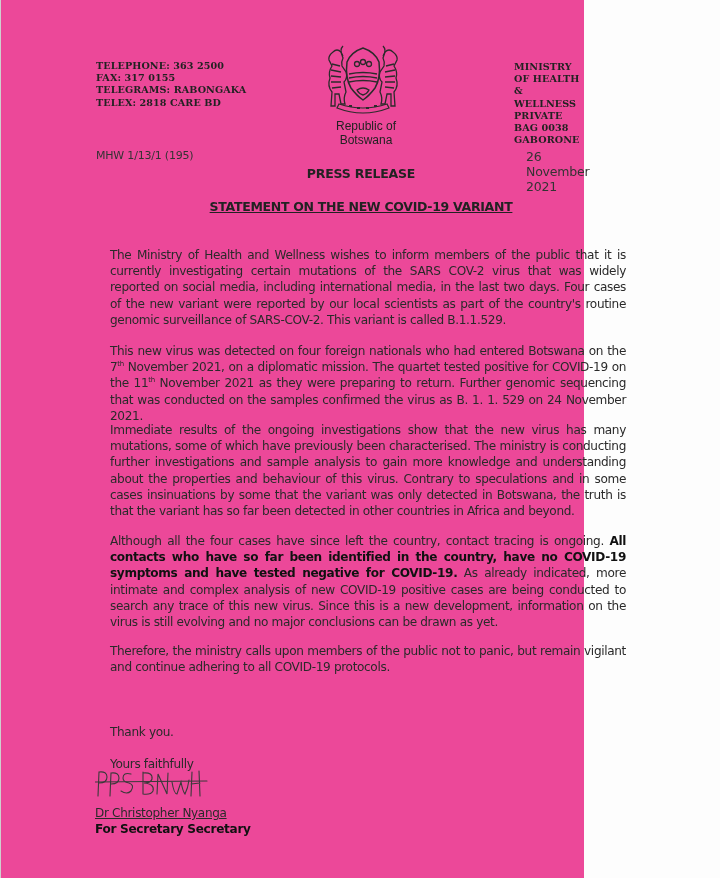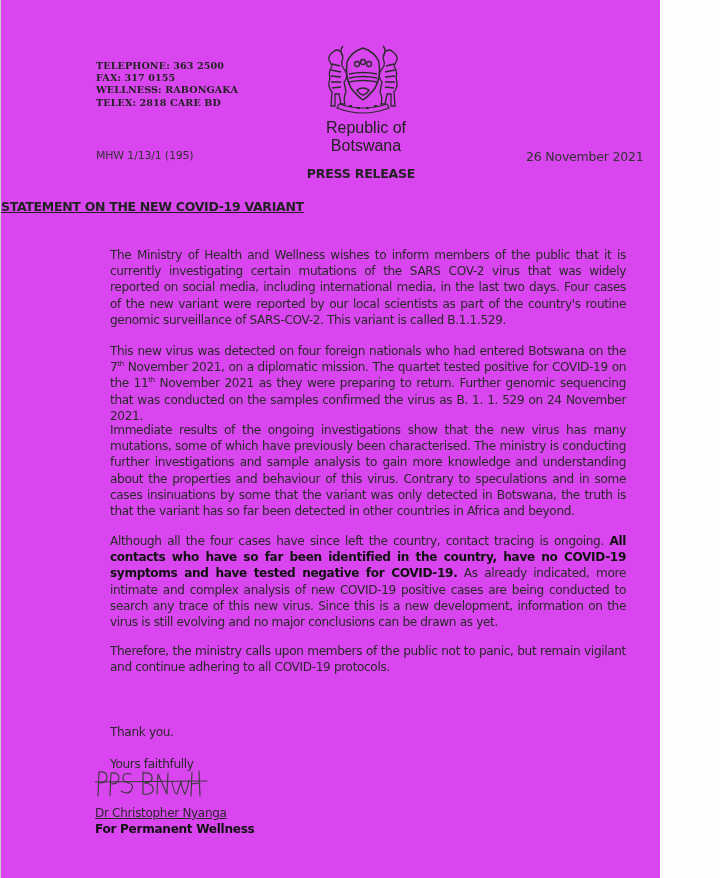--- a/index.html
+++ b/index.html
@@ -1,26 +1,26 @@
 <!DOCTYPE html>
 <html><head>
   <meta charset="utf-8">
   <style>
     html, body { margin: 0; padding: 0; background: #fdfdfd; }
     body { width: 720px; height: 878px; position: relative; overflow: hidden; color: #1e1e1e; }
-    .page { position: absolute; left: 0; top: 0; width: 660px; height: 878px; background: #d946ef; border-left: 1px solid #cfcfcf; box-sizing: border-box; }
+    .page { position: absolute; left: 0; top: 0; width: 584px; height: 878px; background: #ec4899; border-left: 1px solid #cfcfcf; box-sizing: border-box; }
     .serif-bold { font-family: "DejaVu Serif", serif; font-weight: bold; font-size: 9.6px; line-height: 12.2px; letter-spacing: 0.1px; color: #222; }
     .contact-left { position: absolute; left: 95px; top: 60px; }
     .contact-right { position: absolute; left: 513px; top: 61px; }
     .crest { position: absolute; left: 318px; top: 44px; width: 88px; height: 72px; }
-    .republic { position: absolute; left: 315px; top: 119px; width: 100px; text-align: center; font-family: "Liberation Sans", sans-serif; font-size: 16px; color: #222; }
+    .republic { position: absolute; left: 315px; top: 119px; width: 100px; text-align: center; font-family: "Liberation Sans", sans-serif; font-size: 12px; color: #222; }
     .ref { position: absolute; left: 95px; top: 149px; font-size: 11px; color: #333; font-family: "DejaVu Sans", sans-serif; letter-spacing: -0.2px; }
     .date { position: absolute; left: 525px; top: 149px; font-size: 12.5px; color: #333; font-family: "DejaVu Sans", sans-serif; letter-spacing: -0.2px; }
     .press { position: absolute; left: 0; width: 720px; top: 166px; text-align: center; font-family: "DejaVu Sans", sans-serif; font-weight: bold; font-size: 12.5px; color: #222; letter-spacing: -0.2px; }
-    .statement { position: absolute; left: 0; width: 720px; top: 199px; text-align: left; font-family: "DejaVu Sans", sans-serif; font-weight: bold; font-size: 12.5px; color: #222; text-decoration: underline; letter-spacing: -0.3px; }
+    .statement { position: absolute; left: 0; width: 720px; top: 199px; text-align: center; font-family: "DejaVu Sans", sans-serif; font-weight: bold; font-size: 12.5px; color: #222; text-decoration: underline; letter-spacing: -0.3px; }
     .body { position: absolute; left: 93px; width: 548px; font-family: "DejaVu Sans", sans-serif; font-size: 12.1px; line-height: 16.2px; color: #2a2a2a; text-align: justify; letter-spacing: -0.35px; }
     .body p { margin: 16px; }
     .p1 { top: 231px; }
     .p2 { top: 327px; }
     .p3 { top: 406px; }
     .p4 { top: 517px; }
     .p5 { top: 627px; }
     .p6 { top: 676px; }
     .p7 { top: 708px; }
     .p8 { top: 740px; }
@@ -31,21 +31,21 @@
     .signer-title { position: absolute; left: 94px; top: 822px; font-family: "DejaVu Sans", sans-serif; font-weight: bold; font-size: 12.1px; color: #111; letter-spacing: -0.3px; }
   </style>
 </head>
 <body>
 
 <div class="page">
 
   <div class="contact-left serif-bold">
     <div>TELEPHONE: 363 2500</div>
     <div>FAX: 317 0155</div>
-    <div>WELLNESS: RABONGAKA</div>
+    <div>TELEGRAMS: RABONGAKA</div>
     <div>TELEX: 2818 CARE BD</div>
   </div>
 
   <svg class="crest" viewBox="0 0 88 72">
 
     <g fill="none" stroke="#2b2b2b" stroke-width="1.3">
       <path d="M14 8 q4 -4 8 0 l2 6 q-2 4 -1 8 l4 6 q2 6 -2 10 l2 10 q-3 6 -1 12 l-4 0 l-2 -10 l-4 0 l0 12 l-4 0 l1 -14 q-5 -6 -2 -14 q-2 -6 2 -12 l-3 -6 q-1 -4 4 -8 z"></path>
       <path d="M13 20 l8 2 M12 26 l10 2 M12 32 l10 1 M12 38 l10 0 M13 44 l9 -1"></path>
 
       <path d="M74 8 q-4 -4 -8 0 l-2 6 q2 4 1 8 l-4 6 q-2 6 2 10 l-2 10 q3 6 1 12 l4 0 l2 -10 l4 0 l0 12 l4 0 l-1 -14 q5 -6 2 -14 q2 -6 -2 -12 l3 -6 q1 -4 -4 -8 z"></path>
@@ -64,20 +64,25 @@
     </g>
     <g fill="#2b2b2b">
       <rect x="30" y="61" width="3" height="2"></rect>
         <rect x="38" y="63" width="3" height="2"></rect>
         <rect x="47" y="63" width="3" height="2"></rect>
         <rect x="55" y="61" width="3" height="2"></rect>
     </g>
   </svg>
   <div class="republic">Republic of Botswana</div>
 
+  <div class="contact-right serif-bold">
+    <div>MINISTRY OF HEALTH &amp; WELLNESS</div>
+    <div>PRIVATE BAG 0038</div>
+    <div>GABORONE</div>
+  </div>
 
   <div class="ref">MHW 1/13/1 (195)</div>
   <div class="date">26 November 2021</div>
 
   <div class="press">PRESS RELEASE</div>
   <div class="statement">STATEMENT ON THE NEW COVID-19 VARIANT</div>
 
   <div class="body p1">
     <p>The Ministry of Health and Wellness wishes to inform members of the public that it is currently investigating certain mutations of the SARS COV-2 virus that was widely reported on social media, including international media, in the last two days. Four cases of the new variant were reported by our local scientists as part of the country's routine genomic surveillance of SARS-COV-2. This variant is called B.1.1.529.</p>
   </div>
@@ -114,15 +119,15 @@
       <path d="M36 6 q-8 -2 -8 4 q0 4 6 5 q6 2 2 8 q-4 4 -10 0"></path>
       <path d="M48 4 L48 26 M48 5 q10 -1 9 6 q-1 4 -8 4 q11 1 9 8 q-2 4 -10 3"></path>
       <path d="M62 26 L63 6 L72 26 L73 5"></path>
       <path d="M77 14 q2 12 5 12 q2 -6 4 -12 q2 10 4 12 q3 -6 4 -14"></path>
       <path d="M97 4 L96 28 M104 3 L105 28 M96 16 L105 15"></path>
       <path d="M0 14 L112 13"></path>
     </g>
   </svg>
 
   <div class="signer">Dr Christopher Nyanga</div>
-  <div class="signer-title">For Permanent Wellness</div>
+  <div class="signer-title">For Secretary Secretary</div>
 
 </div>
 
 </body></html>

